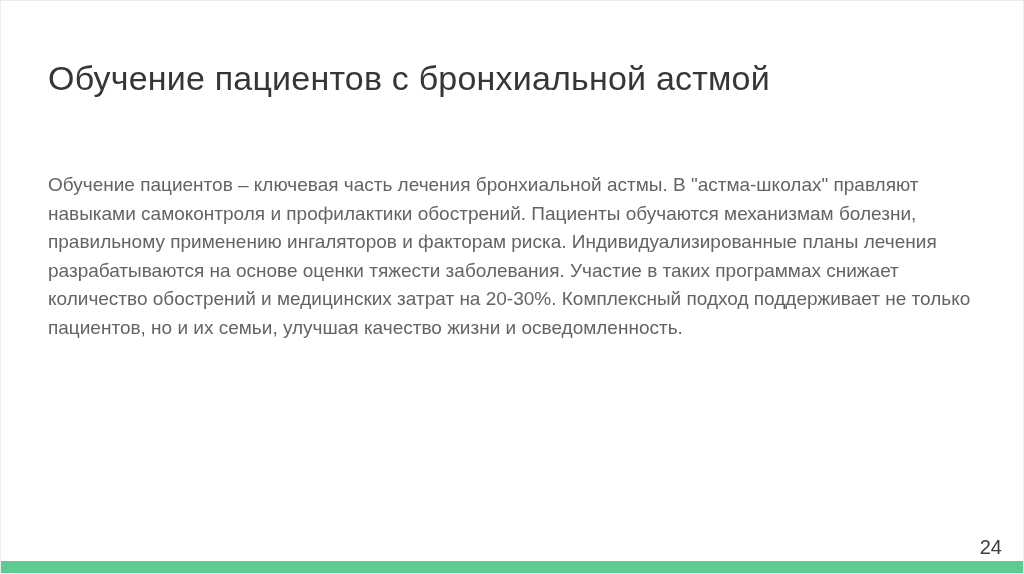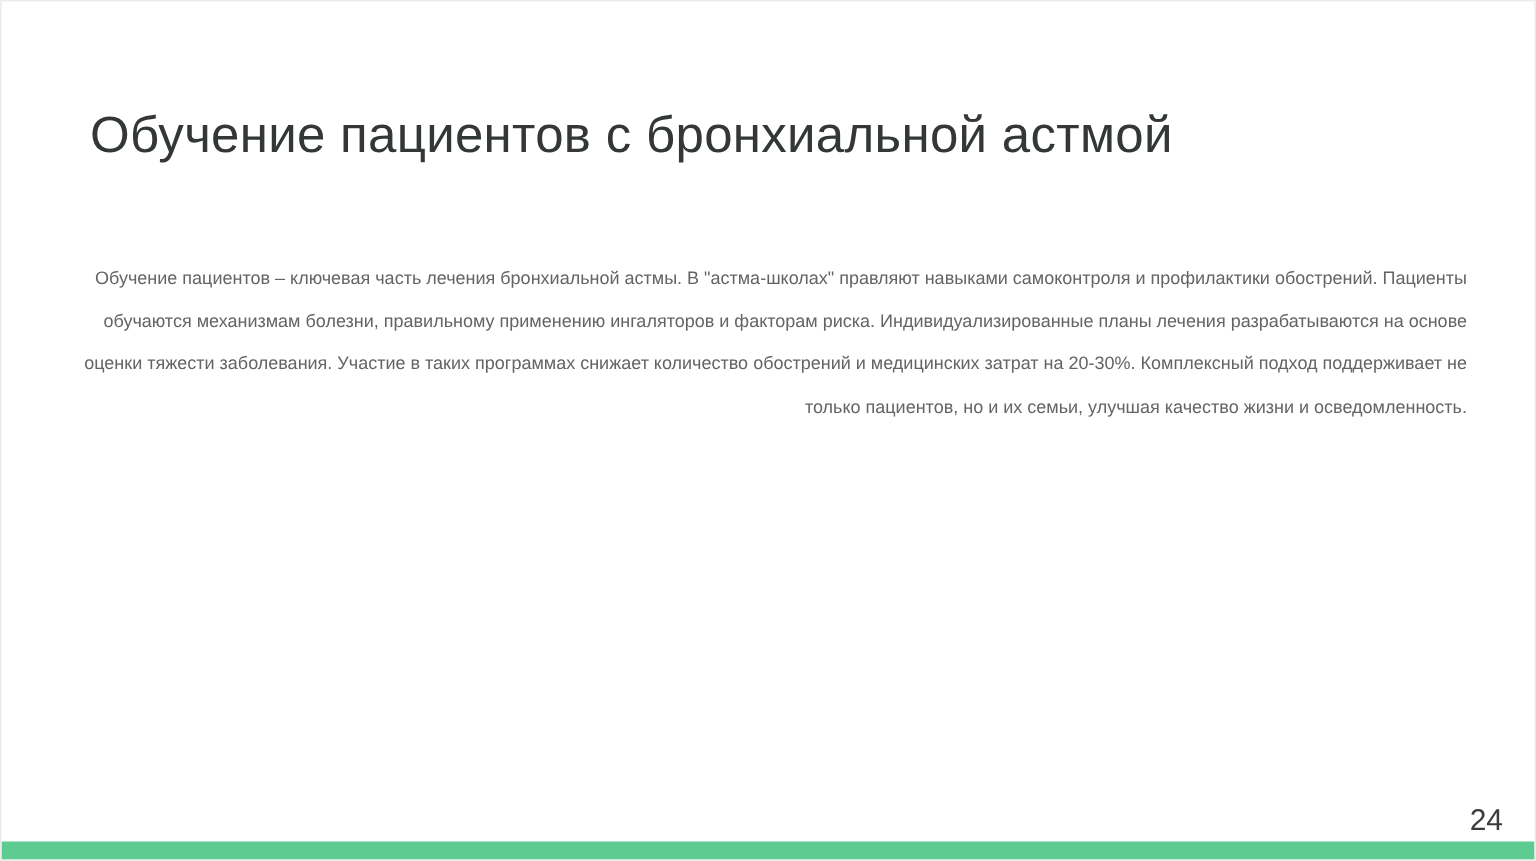--- a/index.html
+++ b/index.html
@@ -14,39 +14,39 @@
     box-sizing: border-box;
     background: #ffffff;
     border: 1px solid #ececec;
     overflow: hidden;
     font-family: "Liberation Sans", sans-serif;
   }
   .slide-title {
     position: absolute;
     left: 47px;
     top: 58px;
-    margin: 12px;
+    margin: 0;
     font-size: 34px;
     font-weight: 400;
     letter-spacing: 0.2px;
     color: #333738;
     white-space: nowrap;
     text-align: center;
   }
   .slide-body {
     position: absolute;
     left: 47px;
     top: 170px;
     width: 930px;
     margin: 0;
-    font-size: 12px;
+    font-size: 19px;
     line-height: 28.5px;
     font-weight: 400;
     color: #646464;
-    text-align: right;
+    text-align: left;
   }
   .page-number {
     position: absolute;
     top: 535px;
     right: 21px;
     font-size: 20px;
     color: #3c3c3c;
   }
   .bottom-bar {
     position: absolute;

